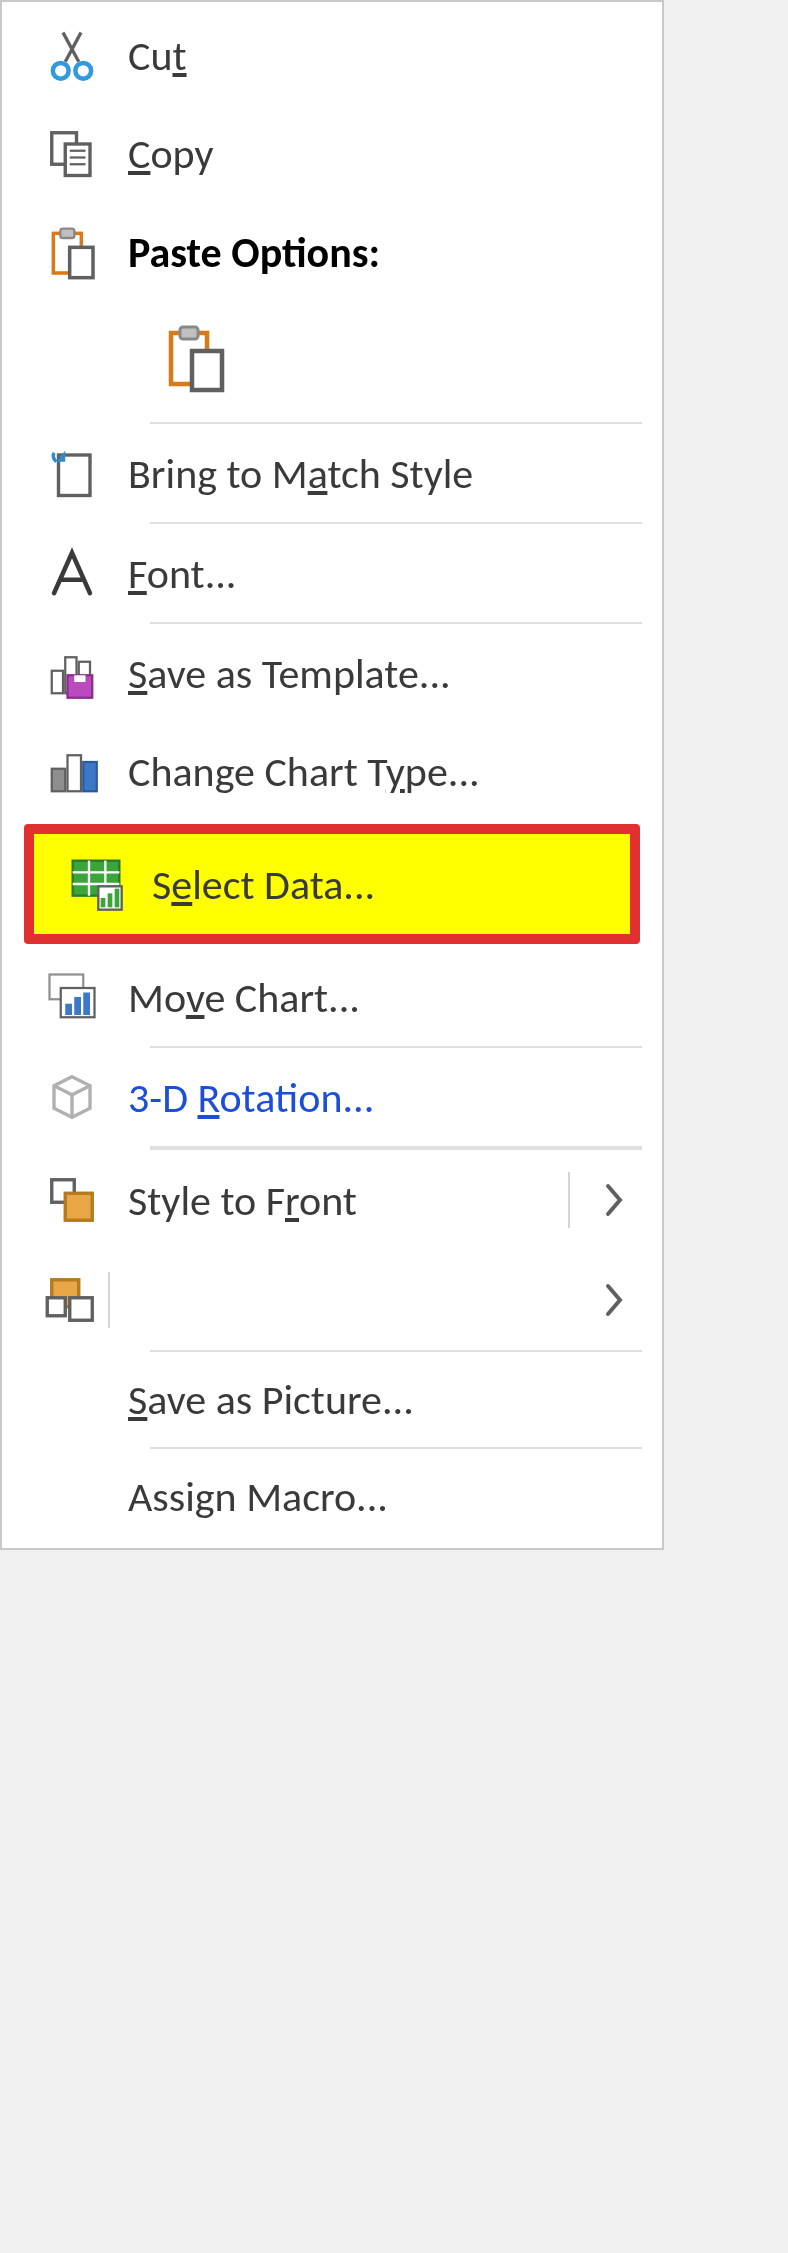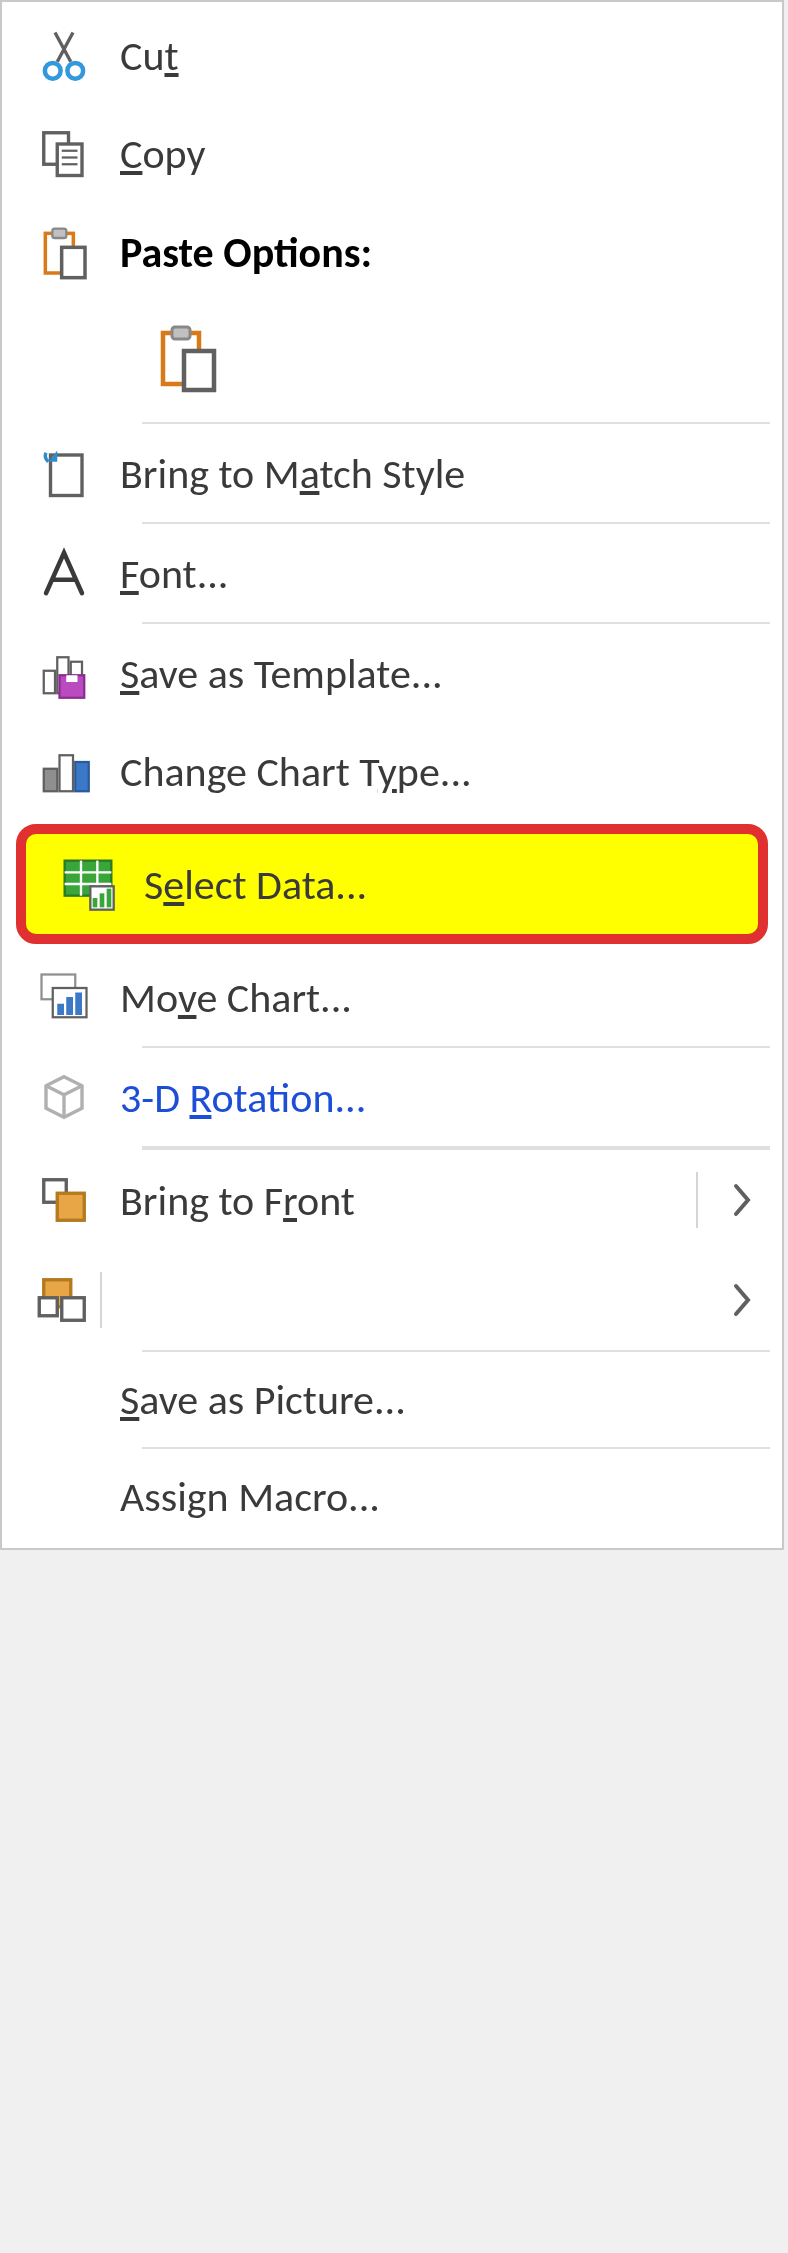--- a/index.html
+++ b/index.html
@@ -6,35 +6,35 @@
   body {
     margin: 0;
     padding: 0;
     font-family: "Segoe UI", Calibri, sans-serif;
     background: #f0f0f0;
     width: 788px;
   }
   .context-menu {
     background: #ffffff;
     border: 2px solid #c9c9c9;
-    width: 784px;
+    width: 664px;
     margin: 0;
-    padding: 4px 0;
+    padding: 4px 8px;
   }
   .menu-item {
     display: flex;
     align-items: center;
     padding: 22px 30px 22px 26px;
     cursor: pointer;
     position: relative;
   }
   .menu-item.highlighted {
     background: #ffff00;
     border: 10px solid #e03030;
-    border-radius: 20px;
+    border-radius: 4px;
     margin: 4px 14px;
   }
   .menu-item.disabled .menu-label {
     color: #1d4ed8;
   }
   .menu-item.disabled .submenu-arrow path {
     stroke: #a0a0a0;
   }
   .icon-slot {
     width: 72px;
@@ -240,21 +240,21 @@
 
   <hr class="separator">
 
   <div class="menu-item">
     <span class="icon-slot">
       <svg width="54" height="54" viewBox="0 0 48 48">
         <rect x="6" y="6" width="20" height="20" fill="none" stroke="#606060" stroke-width="3"></rect>
         <rect x="18" y="18" width="24" height="24" fill="#e8a646" stroke="#b57a20" stroke-width="3"></rect>
       </svg>
     </span>
-    <span class="menu-label"><span>Bring to F</span><span class="underline">r</span><span>ont</span></span>
+    <span class="menu-label"><span>Style to F</span><span class="underline">r</span><span>ont</span></span>
     <span class="sep-divider"></span>
     <span class="submenu-arrow">
       <svg width="20" height="36" viewBox="0 0 20 36">
           <path d="M4 4 L16 18 L4 32" stroke="#606060" stroke-width="4" fill="none" stroke-linecap="round"></path>
         </svg>
     </span>
   </div>
 
   <div class="menu-item">
     <span class="icon-slot">

